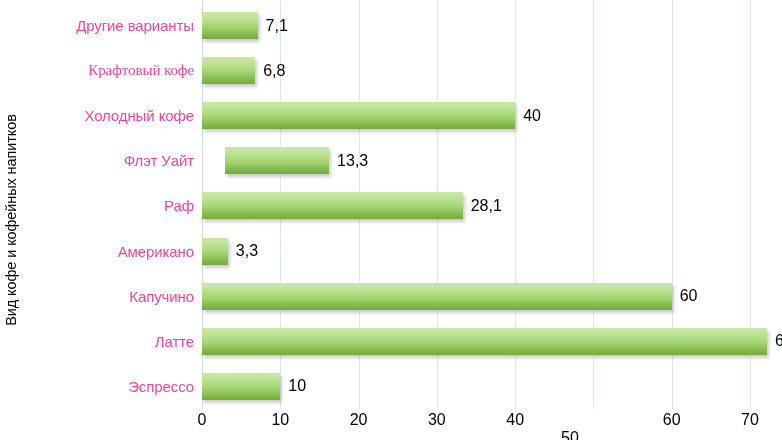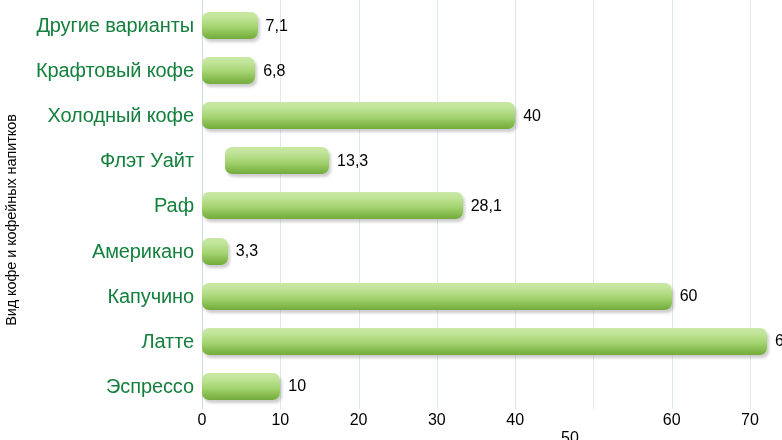--- a/index.html
+++ b/index.html
@@ -89,21 +89,20 @@
     position: relative;
     height: 27px;
     background: linear-gradient(to bottom,
         #c9e8a4 0%,
         #c2e59b 18%,
         #a5d472 55%,
         #86bb4e 82%,
         #74a93d 100%);
     box-shadow: 2px 3px 3px rgba(130,130,130,0.40);
     flex: 0 0 auto;
-    border-radius: 7px;
   }
   .bar-value {
     position: absolute;
     left: 100%;
     top: 50%;
     transform: translateY(-50%);
     margin-left: 8px;
     font-size: 16px;
     color: #000000;
     white-space: nowrap;
@@ -118,22 +117,22 @@
     height: 406px;
   }
   .cat-label {
     position: absolute;
     right: 0;
     width: 176px;
     height: 45.1px;
     display: flex;
     align-items: center;
     justify-content: flex-end;
-    font-size: 20px;
-    color: #15803d;
+    font-size: 15px;
+    color: #ec4899;
     white-space: nowrap;
     letter-spacing: -0.1px;
   }
 
   
   .x-ticks {
     position: absolute;
     left: 202px;
     top: 409px;
     width: 548px;
@@ -155,21 +154,21 @@
   <div class="y-axis-title">Вид кофе и кофейных напитков</div>
 
   <div class="cat-labels">
       <div class="cat-label" style="top: 363.8px;">Эспрессо</div>
       <div class="cat-label" style="top: 318.7px;">Латте</div>
       <div class="cat-label" style="top: 273.6px;">Капучино</div>
       <div class="cat-label" style="top: 228.5px;">Американо</div>
       <div class="cat-label" style="top: 138.3px;">Флэт Уайт</div>
       <div class="cat-label" style="top: 183.4px;">Раф</div>
       <div class="cat-label" style="top: 93.2px;">Холодный кофе</div>
-      <div class="cat-label" style="top: 48.1px;">Крафтовый кофе</div>
+      <div class="cat-label" style="top: 48.1px; font-family: Liberation Serif, serif;">Крафтовый кофе</div>
       <div class="cat-label" style="top: 3px;">Другие варианты</div>
     </div>
 
   <div class="plot">
     <div class="gridlines">
         <div class="gridline" style="left: 0px;"></div>
         <div class="gridline" style="left: 78.2857px;"></div>
         <div class="gridline" style="left: 156.571px;"></div>
         <div class="gridline" style="left: 234.857px;"></div>
         <div class="gridline" style="left: 313.143px;"></div>

